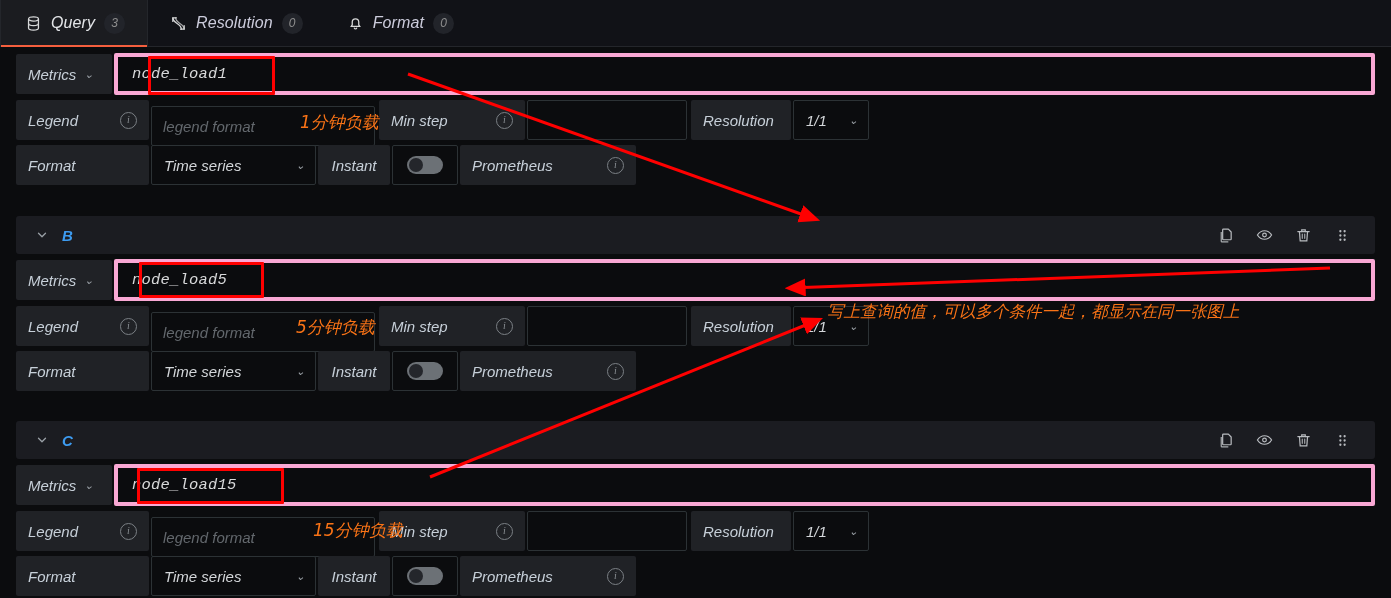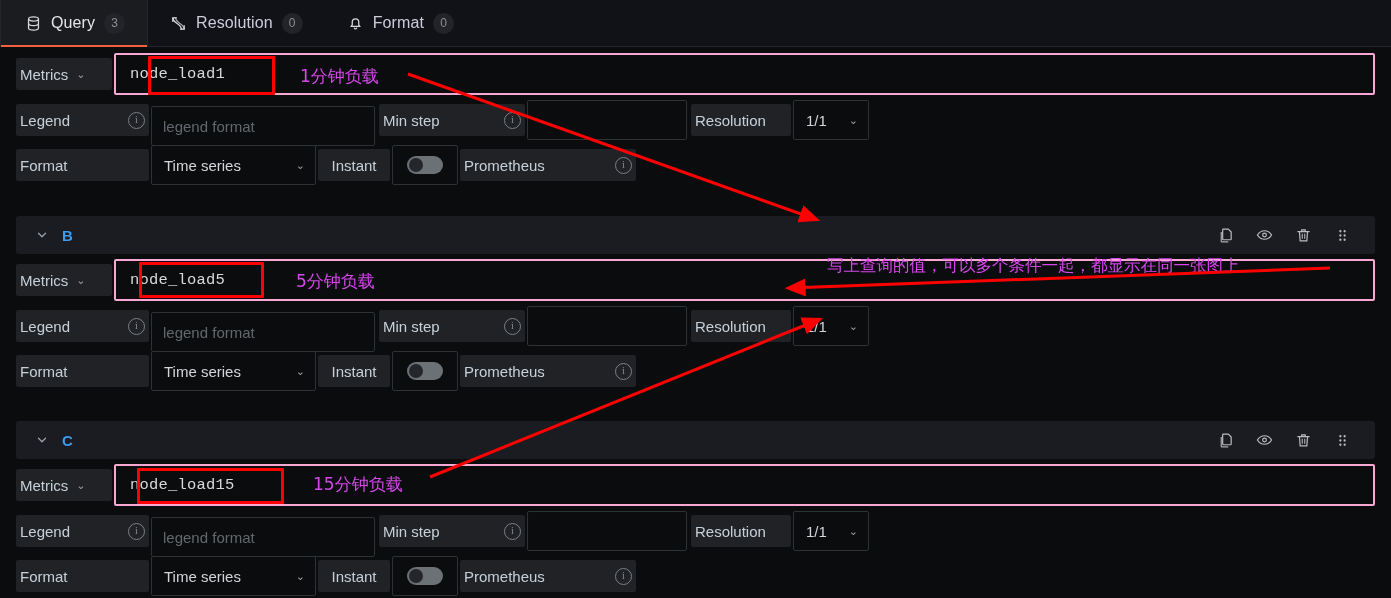--- a/index.html
+++ b/index.html
@@ -8,20 +8,21 @@
     background: #0b0c0e;
   }
   #root {
     position: relative;
     width: 1391px;
     height: 598px;
     background: #0b0c0e;
     font-family: "Liberation Sans", sans-serif;
     overflow: hidden;
     color: #d8d9da;
+    font-style: italic;
   }
 
   
   .tabbar {
     position: absolute;
     left: 0; top: 0;
     width: 1391px;
     height: 47px;
     background: #111217;
     border-bottom: 1px solid #24262b;
@@ -129,25 +130,25 @@
   .row {
     display: flex;
     align-items: center;
     gap: 2px;
     height: 40px;
     margin-top: 5px;
   }
   .lbl {
     background: #202226;
     border-radius: 2px;
-    height: 32px;
+    height: 40px;
     display: flex;
     align-items: center;
     gap: 8px;
-    padding: 0 4px;
+    padding: 0 12px;
     box-sizing: border-box;
     color: #c7d0d9;
     font-size: 15px;
     white-space: nowrap;
   }
   .lbl.sel { cursor: pointer; }
   .lbl .caret { color: #9aa0a6; font-size: 11px; }
   .info {
     width: 15px; height: 15px;
     border: 1px solid #7b8085;
@@ -190,21 +191,21 @@
     cursor: pointer;
   }
   .select .caret { color: #9aa0a6; font-size: 11px; }
 
   
   .metric-row { display: flex; align-items: center; gap: 2px; height: 42px; }
   .metric-field {
     flex: 1;
     height: 42px;
     background: #0b0c0e;
-    border: 2px solid #f9a8d4;
+    border: 4px solid #f9a8d4;
     border-radius: 2px;
     box-sizing: border-box;
     display: flex;
     align-items: center;
     padding-left: 8px;
     position: relative;
   }
   .metric-text {
     font-family: "Liberation Mono", monospace;
     font-size: 15.5px;
@@ -239,24 +240,25 @@
   
   .redbox {
     position: absolute;
     border: 3px solid #ff0000;
     box-sizing: border-box;
     pointer-events: none;
     border-radius: 1px;
   }
   .annot {
     position: absolute;
-    color: #d946ef;
+    color: #f97316;
     font-size: 17px;
     white-space: nowrap;
     font-family: "DejaVu Sans", sans-serif;
+    margin-top: 46px;
   }
   .annot.small { font-size: 16.5px; }
 
   .arrows { position: absolute; left: 0; top: 0; width: 1391px; height: 598px; pointer-events: none; }
 
   .watermark {
     position: absolute;
     right: 18px;
     bottom: 12px;
     color: #b9bcc0;

